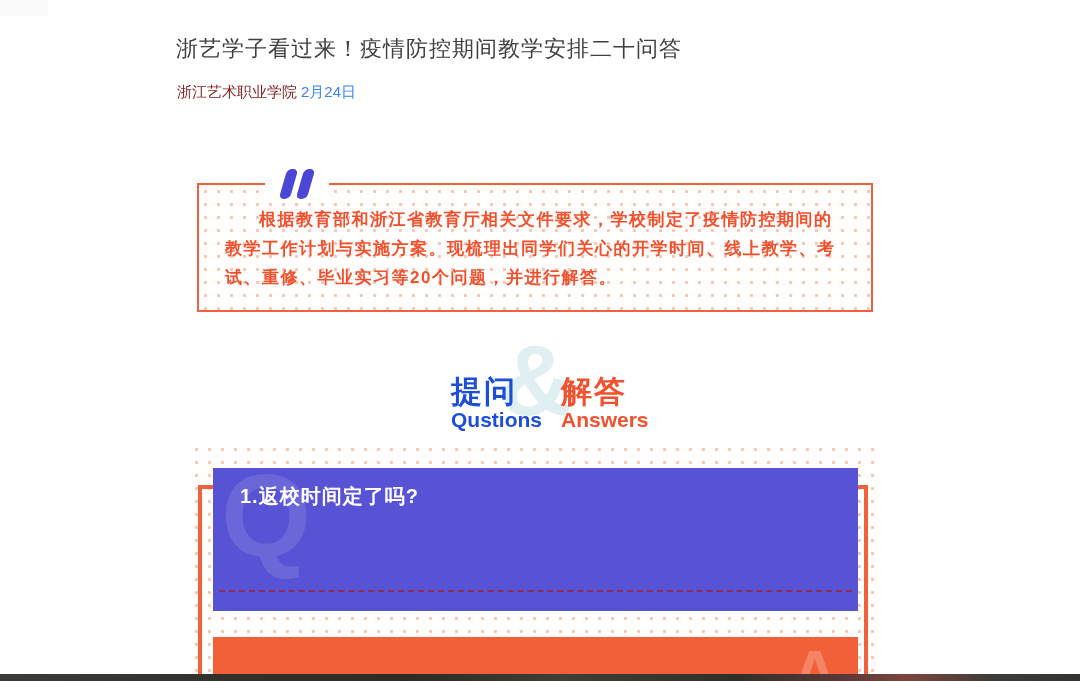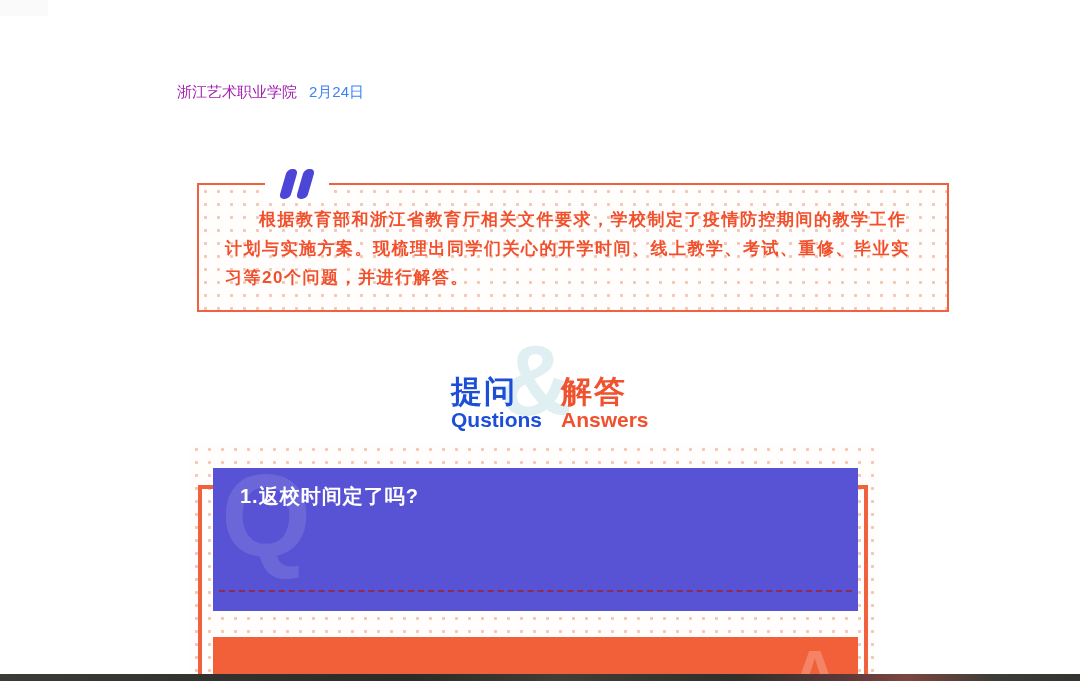--- a/index.html
+++ b/index.html
@@ -21,31 +21,31 @@
   
   .article-title{
     position:absolute;left:176px;top:34px;width:760px;
     font-size:22px;line-height:30px;font-weight:500;
     color:#404040;letter-spacing:1px;margin:0;
   }
   .byline{
     position:absolute;left:177px;top:83px;
     font-size:15px;line-height:18px;
   }
-  .account-name{color:#a21caf;cursor:pointer;margin-right:12px;}
+  .account-name{color:#7f1d1d;cursor:pointer;margin-right:4px;}
   .publish-date{color:#3b82f6;}
   
   .dots{
     background-color:#fffefd;
     background-image:radial-gradient(circle,#f5c7b5 1.4px,rgba(0,0,0,0) 1.5px);
     background-size:13px 13px;
   }
   
   .quote-box{
-    position:absolute;left:197px;top:183px;width:752px;height:129px;
+    position:absolute;left:197px;top:183px;width:676px;height:129px;
     border:2px solid #f0613e;box-sizing:border-box;
   }
   .quote-mark{
     position:absolute;top:-20px;left:66px;width:64px;height:38px;
     background:#ffffff;display:flex;align-items:center;justify-content:center;gap:6px;
   }
   .quote-bar{
     width:11px;height:30px;background:#4b46d6;
     transform:skewX(-16deg);border-radius:5px;
   }
@@ -110,20 +110,21 @@
       #2f2f2b 68%,#5a3837 78%,#7c463f 84%,#3c3c38 92%,#333330 100%);
   }
 </style>
 </head>
 <body>
 
 <div class="page">
 
   <div class="corner-shade"></div>
 
+  <h1 class="article-title">浙艺学子看过来！疫情防控期间教学安排二十问答</h1>
 
   <div class="byline">
     <span class="account-name">浙江艺术职业学院</span><span class="publish-date">2月24日</span>
   </div>
 
   <section class="quote-box dots">
     <div class="quote-mark">
       <div class="quote-bar"></div>
       <div class="quote-bar"></div>
     </div>

